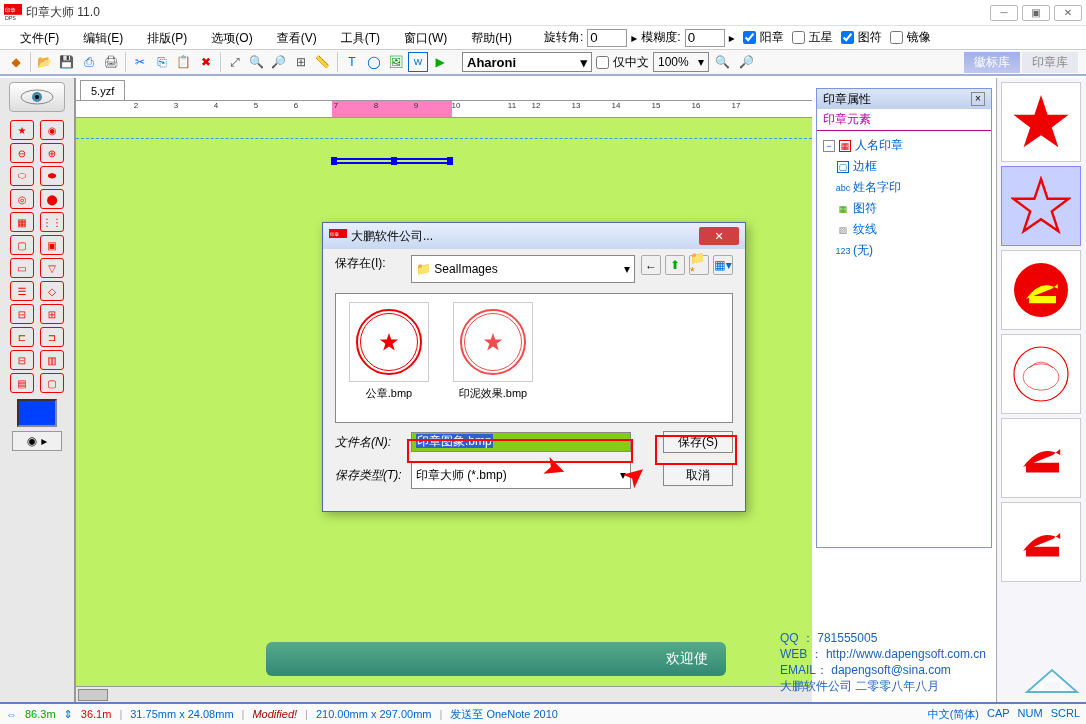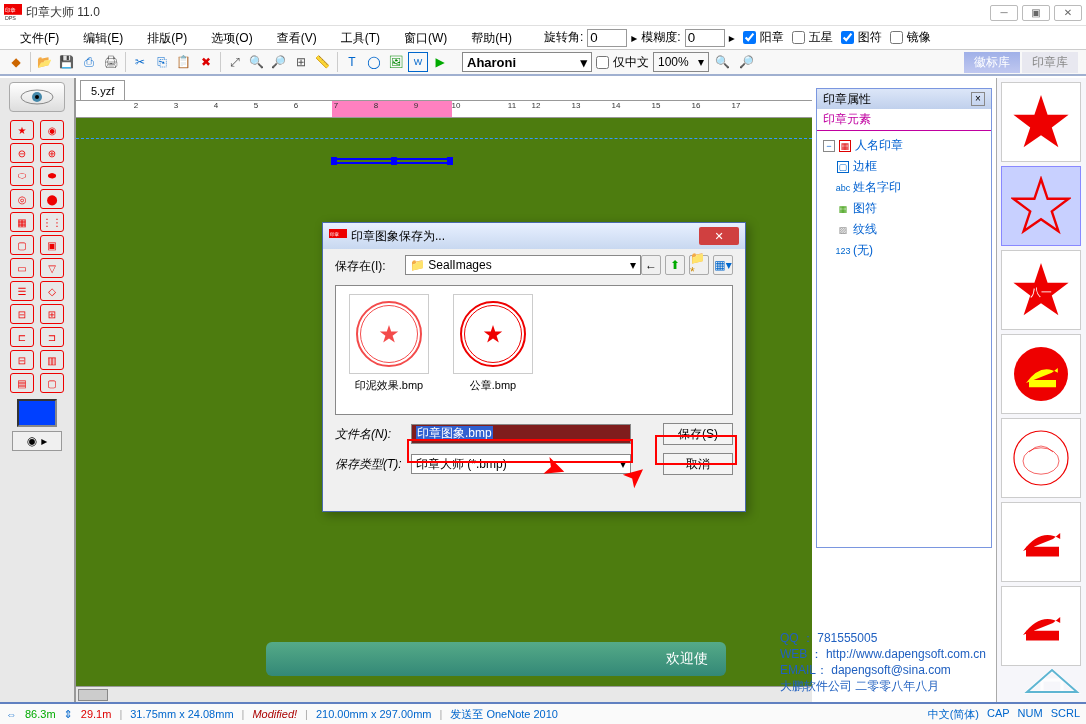--- a/index.html
+++ b/index.html
@@ -42,21 +42,21 @@
 .palette .colorwell { width:40px; height:28px; background:#0040ff; border:2px inset #888; margin-top:6px;}
 .palette .bottom { margin-top:4px; width:50px; height:20px; border:1px solid #999; background:#f0f0f0; display:flex; align-items:center; justify-content:center; gap:4px; }
 
 
 .canvas-wrap { flex: 1; display: flex; flex-direction: column; position: relative; }
 .tabstrip { height: 22px; background: #fff; display: flex; align-items: flex-end; padding-left: 4px; }
 .tab { height: 20px; padding: 0 10px; background: #fff; border: 1px solid #999; border-bottom: none; font-size: 11px; display:flex; align-items:center; }
 .ruler-h { height: 18px; background: #fff; border-top:1px solid #999; border-bottom:1px solid #999; display:flex; align-items:center; font-size:8px; overflow:hidden; position:relative; }
 .ruler-h .mark { position:absolute; top:0; width:40px; text-align:center; font-size:8px; color:#333; }
 .ruler-h .sel { position:absolute; top:0; height:18px; background:#ff80c0; }
-.canvas { flex:1; background:#4d7c0f; position:relative; overflow:hidden; }
+.canvas { flex:1; background:#bef264; position:relative; overflow:hidden; }
 .canvas .hline { position:absolute; left:0; right:0; border-top:1px dashed #39f; }
 .canvas .selbox { position:absolute; border:2px solid #00f; }
 .canvas .selbox .handle { position:absolute; width:6px; height:6px; background:#00f; }
 .scroll-h { height: 16px; background:#e8e8e8; border-top:1px solid #999; display:flex; }
 .scroll-h .thumb { width:30px; height:12px; margin:2px; background:#ccc; border:1px solid #888; }
 
 
 .rpanel { width: 176px; border: 1px solid #7a96df; margin: 10px 4px 0 4px; background: #fff; height: 460px; display:flex; flex-direction:column; }
 .rpanel .rhead { height: 20px; background: linear-gradient(#dce6f8,#c0d0ec); display:flex; align-items:center; padding:0 6px; font-size:12px; justify-content:space-between; }
 .rpanel .rhead .x { width:14px; height:14px; border:1px solid #888; text-align:center; line-height:12px; font-size:10px; cursor:pointer; }
@@ -81,34 +81,34 @@
 .statusbar .blue { color:#06c; }
 .statusbar .sep { color:#aaa; }
 .statusbar .right { margin-left:auto; display:flex; gap:8px; color:#06c; }
 
 
 .dialog { position:absolute; left: 322px; top: 222px; width: 424px; height: 290px; background: #f0f0f0; border:1px solid #4a6aac; box-shadow: 3px 3px 10px rgba(0,0,0,.3); z-index:100; }
 .dialog .dtitle { height:26px; background: linear-gradient(#e8f0ff,#c8d8f0); display:flex; align-items:center; padding:0 6px; }
 .dialog .dtitle .dicon { width:18px; height:14px; margin-right:4px; }
 .dialog .dtitle .dtxt { flex:1; font-size:12px; }
 .dialog .dtitle .dclose { width:40px; height:18px; background:#d04040; color:#fff; display:flex; align-items:center; justify-content:center; border-radius:2px; cursor:pointer; font-size:11px;}
-.dialog .drow { display:flex; align-items:flex-end; padding: 6px 12px; gap:0; }
+.dialog .drow { display:flex; align-items:flex-start; padding: 6px 12px; gap:6px; }
 .dialog .drow label { width:70px; font-size:12px; }
-.dialog .combo { flex:1; height:20px; border:1px solid #888; background:#fff; padding:0 4px; display:flex; align-items:center; justify-content:space-between; font-size:12px; }
+.dialog .combo { flex:1; height:28px; border:1px solid #888; background:#fff; padding:0 4px; display:flex; align-items:center; justify-content:space-between; font-size:12px; }
 .dialog .navbtns { display:flex; gap:4px; }
 .dialog .navbtn { width:20px; height:20px; border:1px solid #aaa; border-radius:2px; display:flex; align-items:center; justify-content:center; cursor:pointer; font-size:12px; }
 .dialog .filepane { margin: 4px 12px; height: 130px; background:#fff; border:1px solid #888; display:flex; gap:14px; padding:8px; }
 .dialog .fileitem { width:90px; text-align:center; font-size:11px; cursor:pointer; }
 .dialog .fileitem .thumb { width:80px; height:80px; border:1px solid #ccc; margin:0 auto 4px; display:flex; align-items:center; justify-content:center; }
 .dialog .seal { width:66px; height:66px; border:2px solid #e00; border-radius:50%; position:relative; display:flex; align-items:center; justify-content:center; }
 .dialog .seal::before { content:""; position:absolute; width:56px; height:56px; border:1px solid #e00; border-radius:50%; }
 .dialog .inputrow { display:flex; align-items:center; padding: 4px 12px; gap:6px; }
 .dialog .inputrow label { width:70px; font-size:12px;font-style:italic; }
 .dialog .txtinput { width: 220px; height:20px; border:1px solid #888; background:#fff; padding:0 4px; font-size:12px; color:#000; }
-.dialog .txtinput.sel { background:#7f1d1d; }
+.dialog .txtinput.sel { background:#84cc16; }
 .dialog .txtinput .selspan { background:#3060d0; color:#fff; padding:0 1px; }
 .dialog .dbtn { width:70px; height:22px; border:1px solid #888; background:#f4f4f4; cursor:pointer; font-size:12px; }
 .dialog .hilite { position:absolute; border:2px solid #f00; pointer-events:none; }
 .dialog .arrow { position:absolute; color:#f00; font-size:28px; transform:rotate(20deg); pointer-events:none; }
 
 
 .wmark { position:absolute; right:4px; bottom:26px; width:60px; height:46px; opacity:.85; }
 
 svg.star { width:60px; height:60px; }
 </style>
@@ -328,26 +328,20 @@
           <polygon points="50,5 61,38 96,38 68,59 79,92 50,72 21,92 32,59 4,38 39,38" fill="#e00"></polygon>
         </svg>
       </div>
     <div class="badge sel">
         <svg class="star" viewBox="0 0 100 100">
           <polygon points="50,5 61,38 96,38 68,59 79,92 50,72 21,92 32,59 4,38 39,38" fill="none" stroke="#e00" stroke-width="4"></polygon>
         </svg>
       </div>
     <div class="badge">
         <svg class="star" viewBox="0 0 100 100">
-          <polygon points="50,5 61,38 96,38 68,59 79,92 50,72 21,92 32,59 4,38 39,38" fill="#e00"></polygon>
-          <text x="50" y="60" font-size="18" fill="#fff" text-anchor="middle">八一</text>
-        </svg>
-      </div>
-    <div class="badge">
-        <svg class="star" viewBox="0 0 100 100">
           <circle cx="50" cy="50" r="45" fill="#e00"></circle>
           <path d="M25 65 Q50 30 78 48 L78 40 L68 48 M30 60 L75 60 L75 72 L30 72 Z" fill="#ff0"></path>
         </svg>
       </div>
     <div class="badge">
         <svg class="star" viewBox="0 0 100 100">
           <circle cx="50" cy="50" r="45" fill="none" stroke="#e00" stroke-width="2"></circle>
           <ellipse cx="50" cy="55" rx="30" ry="22" fill="none" stroke="#e00"></ellipse>
           <path d="M30 40 Q50 20 70 40" fill="none" stroke="#e00"></path>
         </svg>
@@ -369,21 +363,21 @@
   <div>QQ ： 781555005</div>
   <div>WEB ： http://www.dapengsoft.com.cn</div>
   <div>EMAIL： dapengsoft@sina.com</div>
   <div>大鹏软件公司  二零零八年八月</div>
 </div>
 
 <div class="statusbar">
   <span class="blue">⇔</span>
     <span class="green">86.3m</span>
   <span class="blue">⇕</span>
-    <span class="red">29.1m</span>
+    <span class="red">36.1m</span>
   <span class="sep">|</span>
   <span class="blue">31.75mm x 24.08mm</span>
   <span class="sep">|</span>
   <span style="color:#a00;font-style:italic">Modified!</span>
   <span class="sep">|</span>
   <span class="blue">210.00mm x 297.00mm</span>
   <span class="sep">|</span>
   <span class="blue">发送至 OneNote 2010</span>
   <div class="right">
     <span>中文(简体)</span>
@@ -392,57 +386,57 @@
     <span>SCRL</span>
   </div>
 </div>
 
 <div class="dialog">
   <div class="dtitle">
     <div class="dicon"><svg viewBox="0 0 20 14">
           <rect width="20" height="10" fill="#e00"></rect>
           <text x="1" y="8" font-size="5" fill="#fff">印章</text>
         </svg></div>
-    <span class="dtxt">印章图象保存为...</span>
+    <span class="dtxt">大鹏软件公司...</span>
     <div class="dclose">✕</div>
   </div>
   <div class="drow">
     <label>保存在(I):</label>
     <div class="combo">
         <span><span style="color:#c80">📁</span> <span>SealImages</span></span>
         <span>▾</span>
       </div>
     <div class="navbtns">
       <div class="navbtn">←</div>
       <div class="navbtn" style="color:#0a0">⬆</div>
       <div class="navbtn" style="color:#c80">📁*</div>
       <div class="navbtn" style="color:#06c">▦▾</div>
     </div>
   </div>
   <div class="filepane">
+    <div class="fileitem">
+      <div class="thumb">
+          <div class="seal">
+            <svg width="20" height="20" viewBox="0 0 100 100">
+              <polygon points="50,5 61,38 96,38 68,59 79,92 50,72 21,92 32,59 4,38 39,38" fill="#e00"></polygon>
+            </svg>
+          </div>
+        </div>
+      <div>公章.bmp</div>
+    </div>
     <div class="fileitem">
       <div class="thumb">
           <div class="seal" style="opacity:.7">
             <svg width="20" height="20" viewBox="0 0 100 100">
               <polygon points="50,5 61,38 96,38 68,59 79,92 50,72 21,92 32,59 4,38 39,38" fill="#e00"></polygon>
             </svg>
           </div>
         </div>
       <div>印泥效果.bmp</div>
     </div>
-    <div class="fileitem">
-      <div class="thumb">
-          <div class="seal">
-            <svg width="20" height="20" viewBox="0 0 100 100">
-              <polygon points="50,5 61,38 96,38 68,59 79,92 50,72 21,92 32,59 4,38 39,38" fill="#e00"></polygon>
-            </svg>
-          </div>
-        </div>
-      <div>公章.bmp</div>
-    </div>
   </div>
   <div class="inputrow">
     <label>文件名(N):</label>
     <div class="txtinput sel"><span class="selspan">印章图象.bmp</span></div>
     <div style="width:20px"></div>
     <button class="dbtn">保存(S)</button>
   </div>
   <div class="inputrow">
     <label>保存类型(T):</label>
     <div class="combo" style="width:220px;flex:none">

